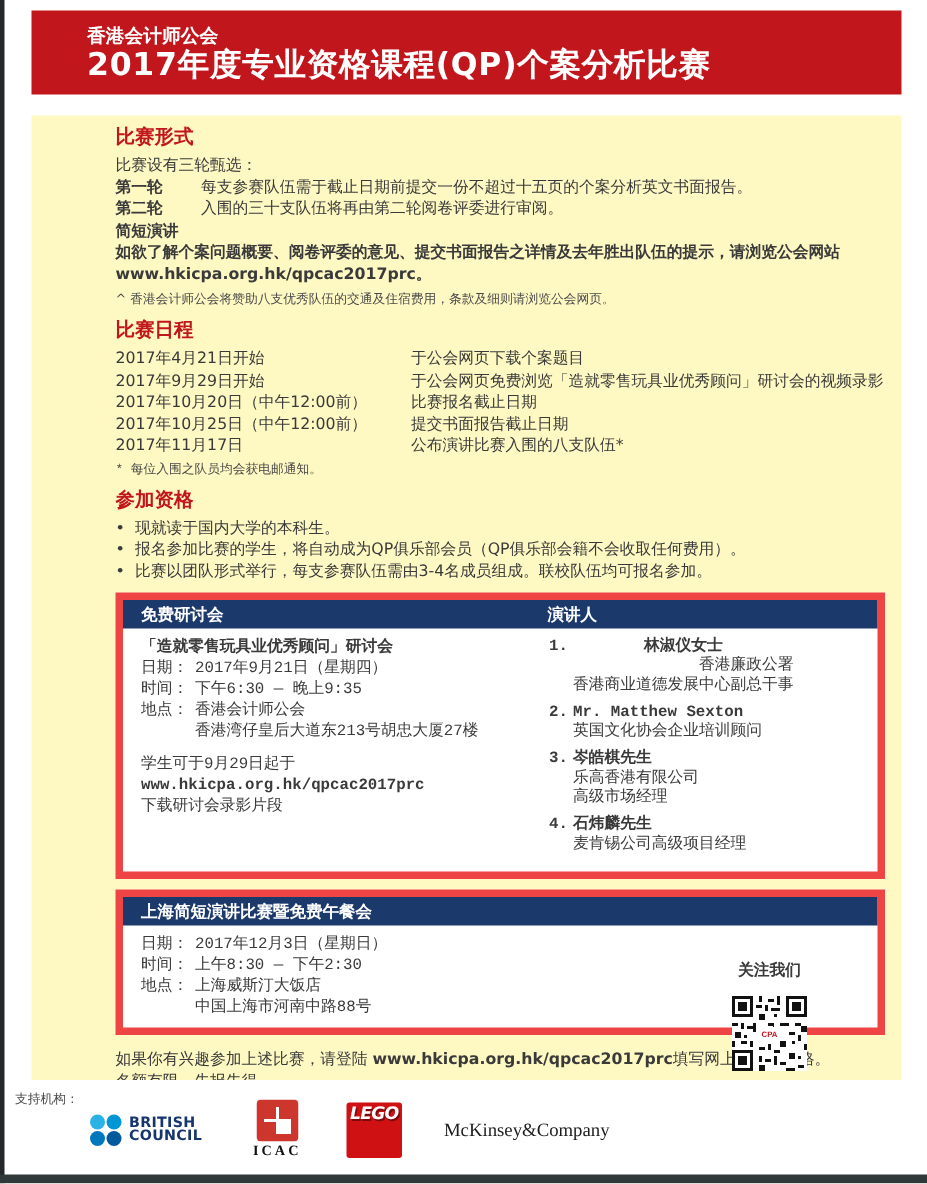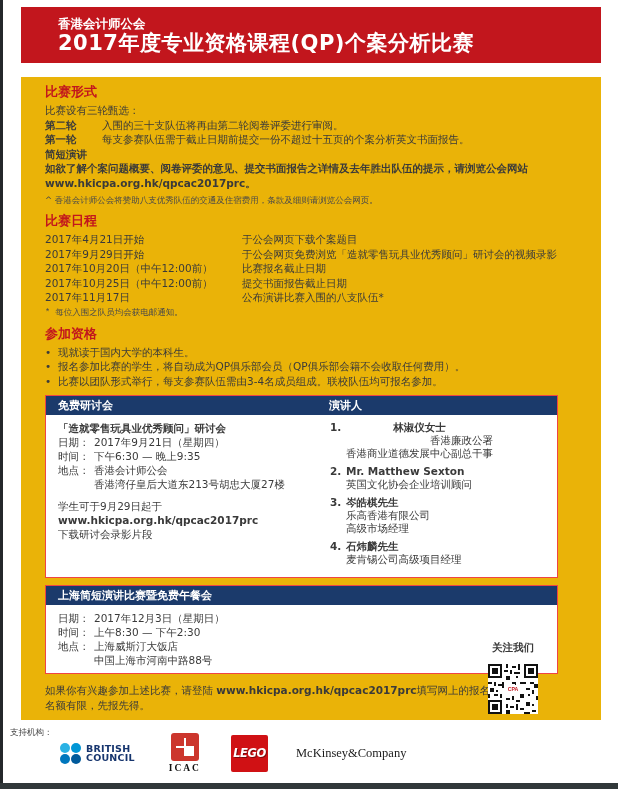--- a/index.html
+++ b/index.html
@@ -8,40 +8,40 @@
   .edge-left{position:absolute;left:0;top:0;width:3px;height:789px;background:#24282a;}
   .edge-bottom{position:absolute;left:0;top:783px;width:618px;height:6px;background:#31383a;}
 
   
   .banner{position:absolute;left:21px;top:7px;width:580px;height:56px;background:#c2161d;
           box-sizing:border-box;padding:9px 0 0 37px;}
   .banner-org{color:#fff;font-weight:bold;font-size:12.5px;line-height:15px;}
   .banner-title{color:#fff;font-weight:bold;font-size:21px;line-height:24px;letter-spacing:0.5px;}
 
   
-  .content{position:absolute;left:21px;top:77px;width:580px;height:643px;background:#eab308;
-           box-sizing:border-box;padding:7px 10px 0 24px;font-size:10.5px;line-height:14px;overflow:hidden;}
+  .content{position:absolute;left:21px;top:77px;width:580px;height:643px;background:#fef9c3;
+           box-sizing:border-box;padding:7px 10px 0 56px;font-size:10.5px;line-height:14px;overflow:hidden;}
   .sec-heading{color:#c2161d;font-size:13px;font-weight:bold;line-height:16px;margin:0 0 3px 0;}
   .mt{margin-top:7px;}
   .intro-line{line-height:14.5px;}
   .round-row{display:flex;line-height:14.5px;}
   .round-label{width:57px;flex:none;font-weight:bold;}
   .bold-note{font-weight:bold;line-height:14.5px;}
   .small-note{font-size:8.5px;line-height:11px;margin-top:5px;color:#4a4a4a;}
   .sched-row{display:flex;line-height:14.5px;}
   .sched-date{width:197px;flex:none;}
   .bullet-row{display:flex;line-height:14.5px;}
   .bullet-dot{width:13px;flex:none;}
 
   
-  .info-box{width:513px;border:1px solid #ef4444;background:#ffffff;margin-top:7px;box-sizing:border-box;}
+  .info-box{width:513px;border:5px solid #ef4444;background:#ffffff;margin-top:7px;box-sizing:border-box;}
   .box-head{position:relative;background:#1b3a6b;color:#ffffff;height:19px;line-height:19px;
             font-weight:bold;font-size:11px;padding-left:12px;}
   .head-right{position:absolute;left:283px;top:0;}
-  .box-body{display:flex;padding:6px 8px 6px 12px;}
+  .box-body{display:flex;padding:6px 8px 6px 12px;font-family:Liberation Mono, monospace;}
   .col-left{width:272px;flex:none;}
   .col-right{flex:1;}
   .box-title{font-weight:bold;line-height:14px;}
   .detail-row{display:flex;line-height:14px;}
   .detail-label{width:36px;flex:none;}
   .detail-cont{margin-left:36px;line-height:14px;}
   .dl-block{margin-top:8px;line-height:14px;}
   .bold{font-weight:bold;}
   .speaker{display:flex;margin-bottom:5px;line-height:13px;}
   .sp-num{width:16px;flex:none;font-weight:bold;}
@@ -64,21 +64,21 @@
   .bc-d1{background:#2ab2e4;} .bc-d2{background:#0096d6;}
   .bc-d3{background:#0077bd;} .bc-d4{background:#005a9b;}
   .bc-text{color:#16356e;font-weight:bold;font-size:9.5px;line-height:9.5px;letter-spacing:0.2px;}
   .icac{text-align:center;margin-right:30px;}
   .icac-seal{width:28px;height:28px;background:#c8251c;border-radius:3px;margin:0 auto;
              background-image:linear-gradient(#fff,#fff),linear-gradient(#fff,#fff),linear-gradient(#fff,#fff);
              background-size:2px 18px,18px 2px,8px 8px;background-position:13px 5px,5px 13px,15px 15px;
              background-repeat:no-repeat;opacity:0.92;}
   .icac-text{font-family:"Liberation Serif","DejaVu Serif",serif;font-weight:bold;font-size:9.5px;
              letter-spacing:2px;color:#111;margin-top:2px;}
-  .lego{width:37px;height:37px;background:#d01114;border-radius:2px;display:flex;align-items:center;
+  .lego{width:37px;height:37px;background:#d01114;border-radius:2px;display:flex;
         justify-content:center;margin-right:28px;}
   .lego-text{color:#fff;font-weight:bold;font-style:italic;font-size:11.5px;
              text-shadow:1px 1px 0 #7a0a0c;letter-spacing:-0.5px;}
   .mck-text{font-family:"Liberation Serif","DejaVu Serif",serif;font-size:12.5px;color:#1c1c1c;}
 </style>
 </head>
 <body>
 
 <div class="page">
   <div class="edge-left"></div>
@@ -86,26 +86,26 @@
   <div class="banner">
     <div class="banner-org">香港会计师公会</div>
     <div class="banner-title">2017年度专业资格课程(QP)个案分析比赛</div>
   </div>
 
   <div class="content">
 
     <div class="sec-heading">比赛形式</div>
     <div class="intro-line">比赛设有三轮甄选：</div>
     <div class="round-row">
+      <span class="round-label">第一轮</span>
+      <span>每支参赛队伍需于截止日期前提交一份不超过十五页的个案分析英文书面报告。</span>
+    </div>
+    <div class="round-row">
       <span class="round-label">第二轮</span>
       <span>入围的三十支队伍将再由第二轮阅卷评委进行审阅。</span>
-    </div>
-    <div class="round-row">
-      <span class="round-label">第一轮</span>
-      <span>每支参赛队伍需于截止日期前提交一份不超过十五页的个案分析英文书面报告。</span>
     </div>
     <div class="round-row">
       <span class="round-label">简短演讲</span>
     </div>
     <div class="bold-note">如欲了解个案问题概要、阅卷评委的意见、提交书面报告之详情及去年胜出队伍的提示，请浏览公会网站</div>
     <div class="bold-note">www.hkicpa.org.hk/qpcac2017prc。</div>
     <div class="small-note">^ 香港会计师公会将赞助八支优秀队伍的交通及住宿费用，条款及细则请浏览公会网页。</div>
 
     <div class="sec-heading mt">比赛日程</div>
     <div class="sched-row">

